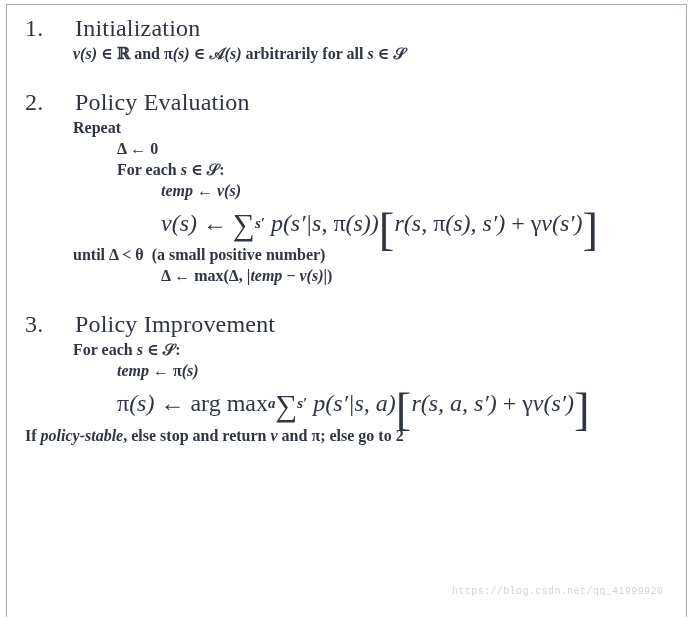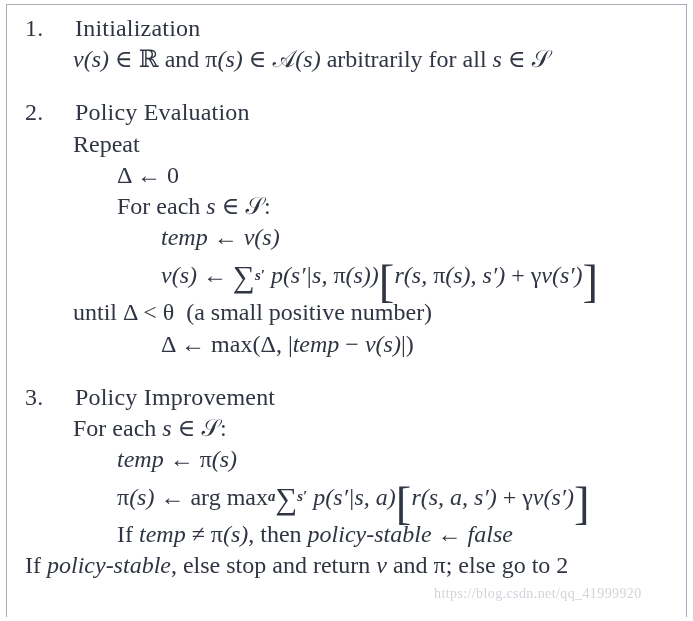--- a/index.html
+++ b/index.html
@@ -42,23 +42,24 @@
     letter-spacing: .2px;
   }
   .step-num {
     width: 30px;
     flex: 0 0 30px;
     text-align: left;
   }
   .step-title { white-space: pre; margin-left: 20px; }
 
   .line {
-    font-size: 24px;
+    font-size: 16px;
     line-height: 1.30;
     white-space: pre;
+    font-weight: bold;
   }
   
   .ind-1 { padding-left: 48px; }   
   .ind-2 { padding-left: 92px; }   
   .ind-3 { padding-left: 136px; }  
 
   .gap { height: 22px; }
 
   
   .mi  { font-style: italic; }               
@@ -88,24 +89,24 @@
     align-items: center;
     font-size: 24px;
     white-space: pre;
     line-height: 1.05;
   }
   .tall { height: 44px; }
 
   
   #watermark {
     position: absolute;
-    left: 434px;
+    left: 452px;
     top: 586px;
-    font-family: Liberation Serif, serif;
-    font-size: 14px;
+    font-family: Liberation Mono, monospace;
+    font-size: 10px;
     letter-spacing: .4px;
     color: #c9ccd3;
     opacity: .85;
     white-space: nowrap;
     pointer-events: none;
   }
 </style>
 </head>
 <body>
 
@@ -150,20 +151,19 @@
       <span class="step-title">Policy Improvement</span>
     </div>
 
 
     <div class="line ind-1"><span>For each </span><span class="mi">s</span><span> ∈ </span><span class="bb">𝒮</span><span>:</span></div>
 
     <div class="line ind-2"><span class="mi">temp</span><span> ← </span><span>π</span><span class="mi">(s)</span></div>
 
     <div class="formula-row ind-2 tall"><span>π</span><span class="mi">(s)</span><span> ← </span><span class="mup">arg max</span><span class="sub">a</span><span class="sum">∑</span><span class="sub">s′</span><span class="mi"> p</span><span class="mi">(s′|s, a)</span><span class="big-bracket">[</span><span class="mi">r</span><span class="mi">(s, a, s′)</span><span> + </span><span>γ</span><span class="mi">v</span><span class="mi">(s′)</span><span class="big-bracket">]</span></div>
 
-    <div class="line ind-2"><span>If </span><span class="mi">temp</span><span> ≠ </span><span>π</span><span class="mi">(s)</span><span>, then </span><span class="mi">policy-stable</span><span> ← </span><span class="mi">false</span></div>
 
     <div class="line"><span>If </span><span class="mi">policy-stable</span><span>, else stop and return </span><span class="mi">v</span><span> and </span><span>π</span><span>; else go to 2</span></div>
   </div>
 
 </div>
 
 <div id="watermark">https://blog.csdn.net/qq_41999920</div>
 
 </body></html>

